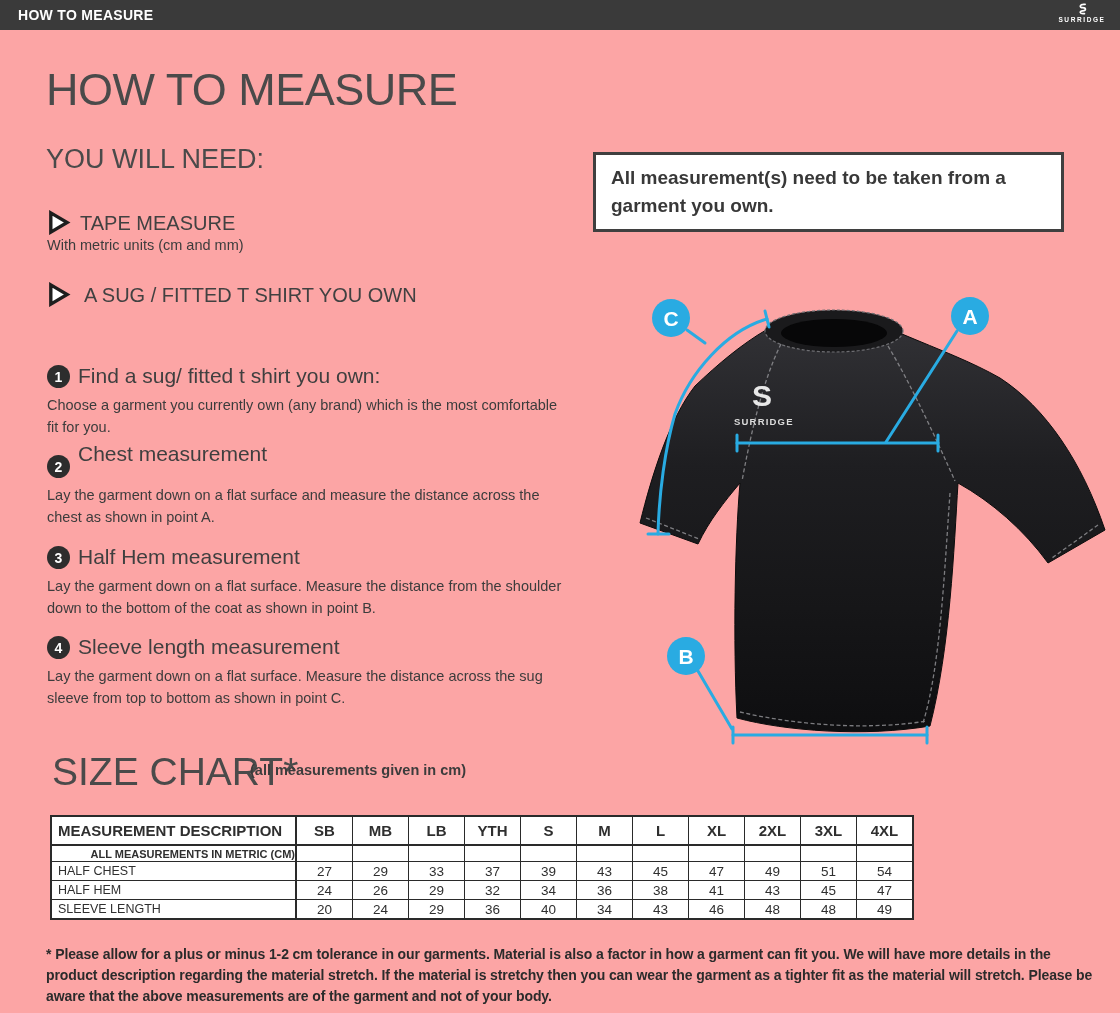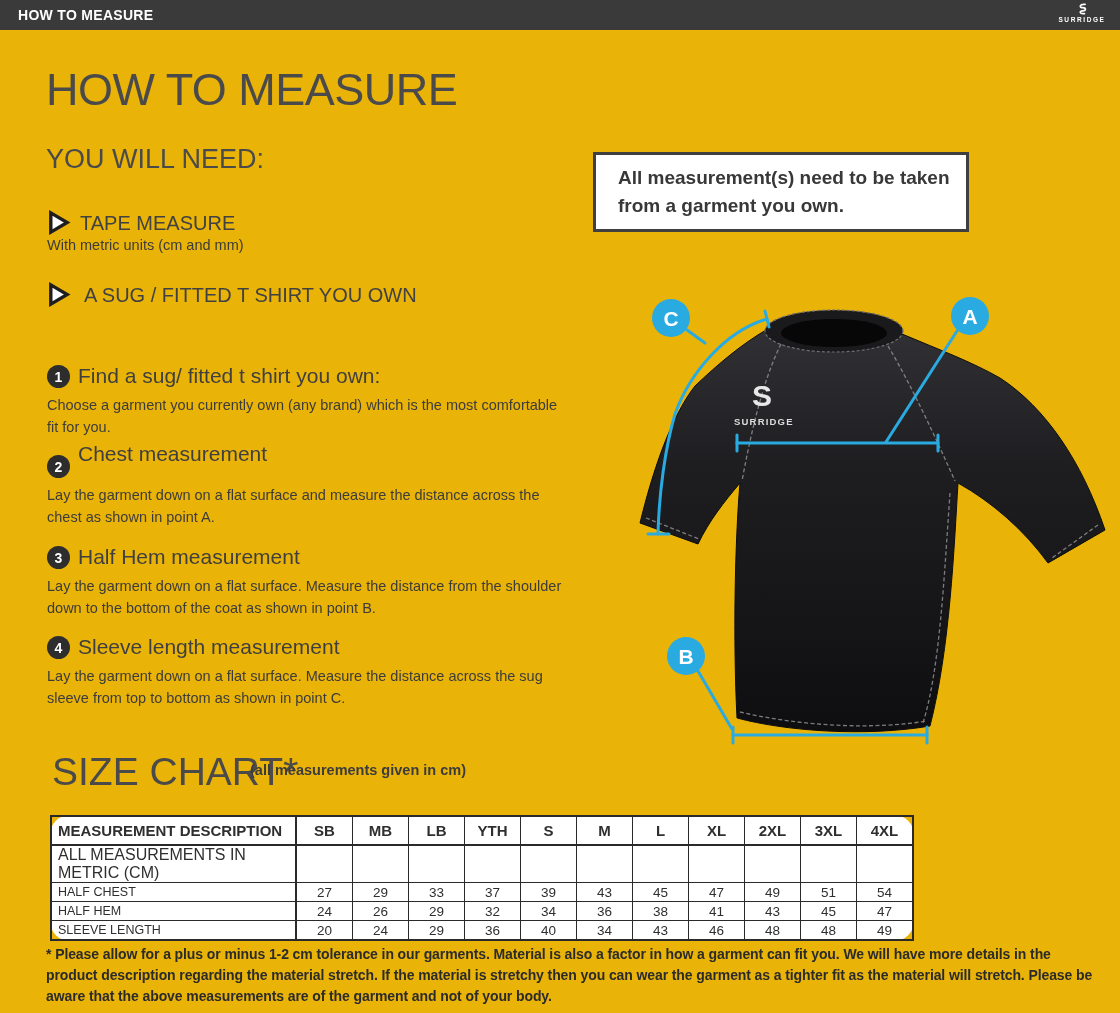--- a/index.html
+++ b/index.html
@@ -1,16 +1,16 @@
 <!DOCTYPE html>
 <html><head>
 <meta charset="utf-8">
 <style>
   html,body{margin:0;padding:0;background:#fdfdfd;}
-  .page{position:relative;width:1120px;height:1013px;background:#eab308;overflow:hidden;
+  .page{position:relative;width:1120px;height:1013px;background:#fca5a5;overflow:hidden;
         font-family:"Liberation Sans",sans-serif;color:#3c3c3c;}
   
   .topbar{position:absolute;left:0;top:0;width:1120px;height:30px;background:#3a3a3a;}
   .topbar-title{position:absolute;left:18px;top:7px;font-size:14px;font-weight:700;
         letter-spacing:.3px;color:#fff;}
   .brand{position:absolute;right:10px;top:2px;width:56px;height:27px;display:flex;
         flex-direction:column;align-items:center;color:#fff;}
   .brand svg{width:13px;height:14px;display:block;}
   .brand-name{font-size:6.5px;font-weight:700;letter-spacing:1.6px;margin-top:0;}
   
@@ -22,39 +22,39 @@
   .tri-icon{position:absolute;left:46px;width:25px;height:25px;}
   .need-label{position:absolute;font-size:20px;color:#414141;}
   .need-desc{position:absolute;font-size:14.5px;color:#3c3c3c;}
   
   .step-circle{position:absolute;left:47px;width:23px;height:23px;border-radius:50%;
         background:#2d2d2d;color:#fff;font-size:14px;font-weight:700;display:flex;
         align-items:center;justify-content:center;}
   .step-heading{position:absolute;left:78px;font-size:21px;color:#3f3f3f;}
   .step-body{position:absolute;left:47px;width:525px;font-size:14.5px;line-height:1.5;color:#3c3c3c;}
   
-  .note-box{position:absolute;left:593px;top:152px;width:376px;height:80px;box-sizing:border-box;
-        border:3px solid #3f3f3f;background:#fff;display:flex;align-items:center;padding-left:7px;}
+  .note-box{position:absolute;left:593px;top:152px;width:471px;height:80px;box-sizing:border-box;
+        border:3px solid #3f3f3f;background:#fff;display:flex;align-items:center;}
   .note-text{padding:0 15px;font-size:19px;font-weight:700;color:#383838;line-height:1.45;}
   
   .figure{position:absolute;left:600px;top:278px;width:520px;height:525px;}
   
   .sc-heading{position:absolute;left:46px;top:744px;margin:6px;font-size:39px;font-weight:300;color:#4a4a4a;}
   .sc-sub{position:absolute;left:250px;top:762px;font-size:14.5px;font-weight:600;color:#3c3c3c;}
   .size-table{position:absolute;left:50px;top:815px;border-collapse:collapse;background:#fff;
-        font-family:"Liberation Sans",sans-serif;border-radius:20px;}
+        font-family:"Liberation Sans",sans-serif;}
   .size-table th,.size-table td{border:1px solid #2a2a2a;padding:0;text-align:center;color:#2f2f2f;}
   .size-table{border:2px solid #2a2a2a;}
   .size-table thead th{font-size:15px;font-weight:700;height:27px;width:55px;
         border-bottom:2px solid #2a2a2a;}
   .size-table th.c-desc,.size-table td.c-desc{width:237px;text-align:left;padding-left:6px;
         border-right:2px solid #2a2a2a;}
   .size-table td{font-size:13.5px;height:18px;}
   .size-table td.c-desc{font-size:12.5px;}
-  .size-table td.sub{font-size:16px;font-weight:400;height:15px;}
+  .size-table td.sub{font-size:11px;font-weight:700;height:15px;text-align:right;}
   
   .footnote{position:absolute;left:46px;top:944px;width:1048px;font-size:14px;font-weight:700;
         line-height:1.5;color:#2b2b2b;letter-spacing:-.1px;}
 </style>
 </head>
 <body>
 
 <div class="page">
 
   <header class="topbar">

